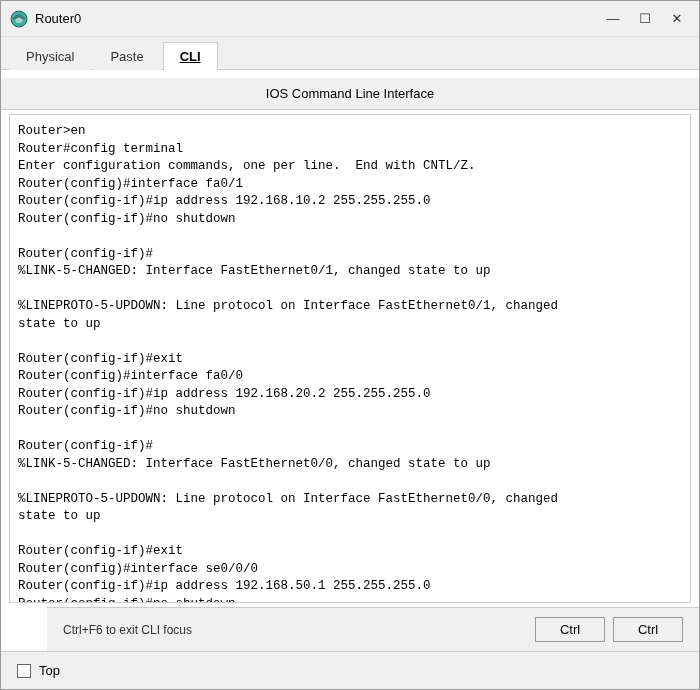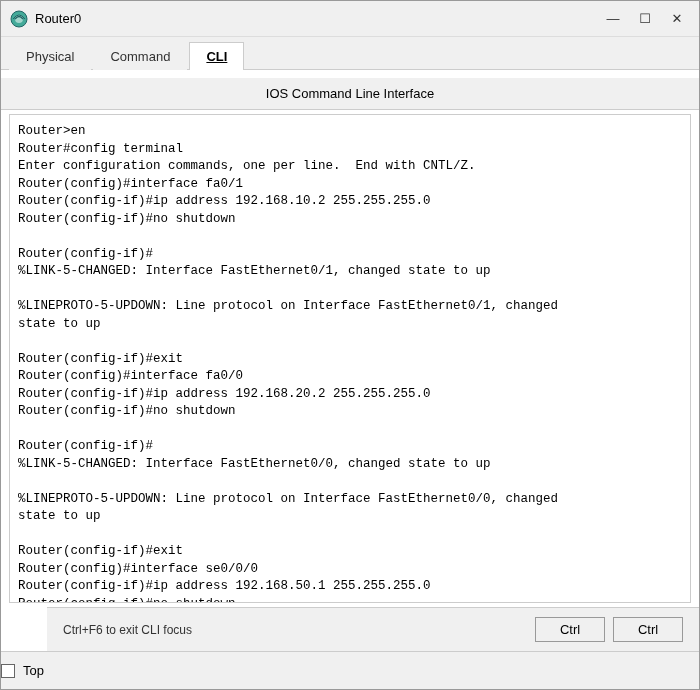--- a/index.html
+++ b/index.html
@@ -158,21 +158,21 @@
       background: #f0f0f0;
       border: 1px solid #999;
       cursor: pointer;
       font-size: 13px;
       min-width: 70px;
       text-align: center;
     }
     .footer-bar {
       display: flex;
       align-items: center;
-      padding: 6px 0;
+      padding: 6px 16px;
       background: #f0f0f0;
       border-top: 1px solid #ccc;
       flex-shrink: 0;
       height: 38px;
       gap: 8px;
     }
     .checkbox {
       width: 14px;
       height: 14px;
       border: 1px solid #666;
@@ -201,21 +201,21 @@
     </div>
     <div class="title-buttons">
       <button class="title-btn">—</button>
       <button class="title-btn">☐</button>
       <button class="title-btn close">✕</button>
     </div>
   </div>
 
   <div class="tab-bar">
     <div class="tab">Physical</div>
-    <div class="tab">Command</div>
+    <div class="tab">Paste</div>
     <div class="tab active">CLI</div>
   </div>
 
   <div class="content-area">
     <div class="cli-title">IOS Command Line Interface</div>
     <div class="terminal-container">
       <div class="terminal">Router&gt;en
 Router#config terminal
 Enter configuration commands, one per line.  End with CNTL/Z.
 Router(config)#interface fa0/1

